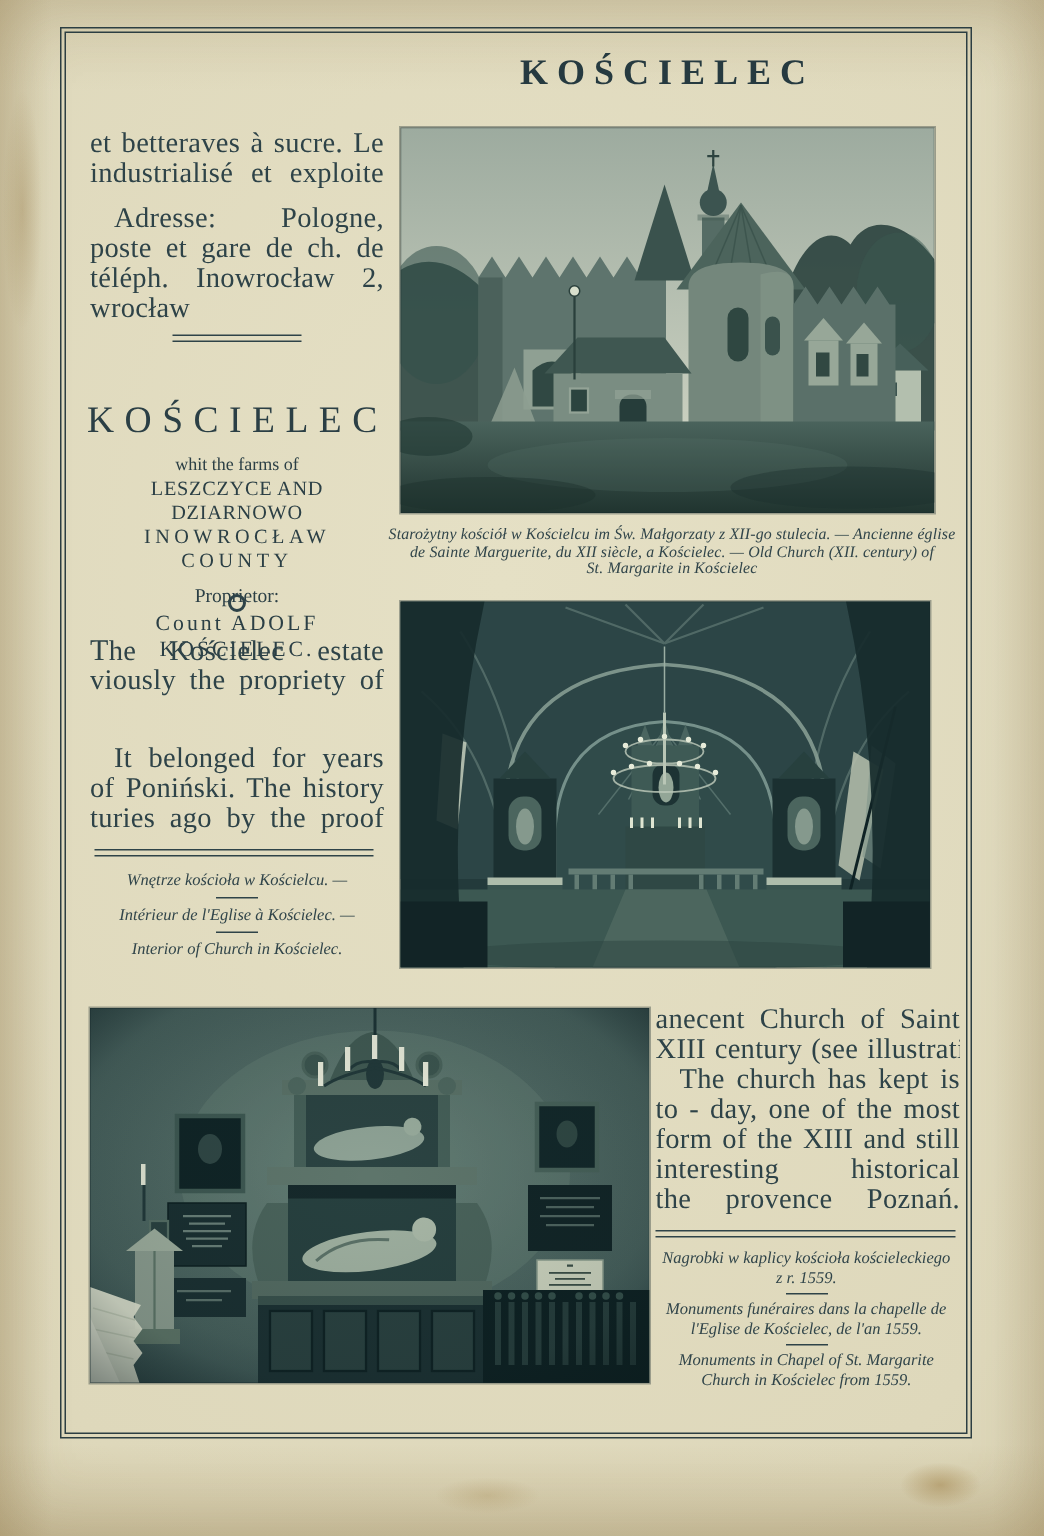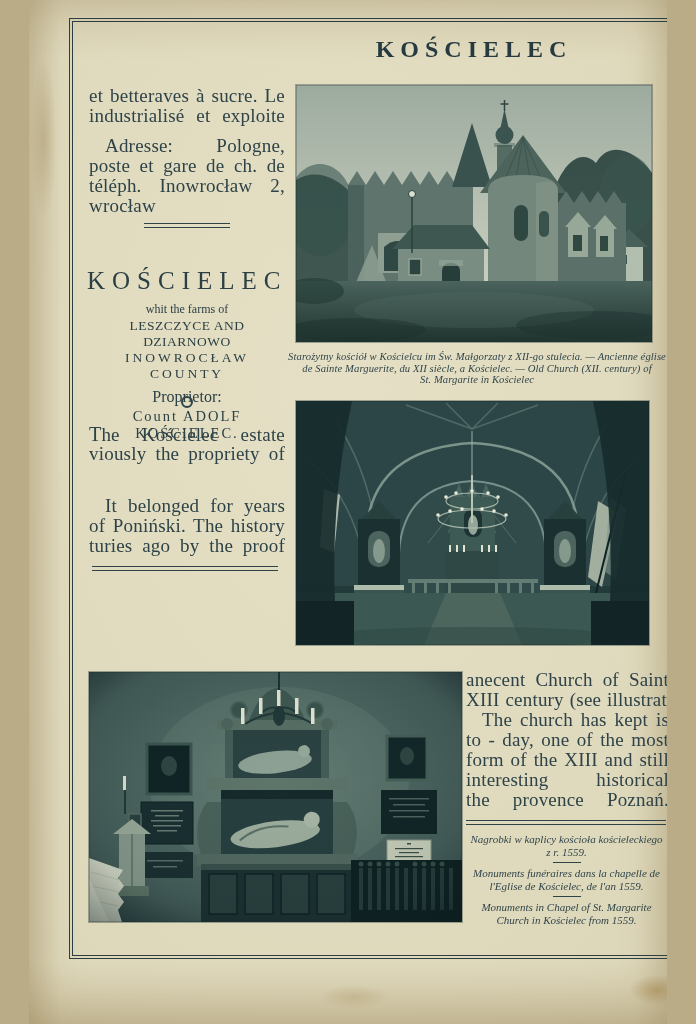--- a/index.html
+++ b/index.html
@@ -1,17 +1,17 @@
 <!DOCTYPE html>
 <html><head>
 <meta charset="utf-8">
 <style>
   html,body{margin:0;padding:0;background:#b9ac87;}
   .paper{
-    position:relative;width:638px;height:1024px;margin:0 auto;overflow:hidden;
+    position:relative;width:696px;height:1024px;margin:0 auto;overflow:hidden;
     background:radial-gradient(130% 120% at 48% 38%, #e5e0c5 0%, #ded8bb 55%, #d2c9a5 100%);
     box-shadow:inset 0 0 46px rgba(120,98,55,.28);
     font-family:"Liberation Serif","DejaVu Serif",serif;color:#2e4348;
   }
   .paper::before{content:"";position:absolute;inset:0;pointer-events:none;
     background:
       linear-gradient(90deg, rgba(140,112,62,.20), rgba(140,112,62,0) 5%, rgba(140,112,62,0) 95%, rgba(140,112,62,.12)),
       linear-gradient(0deg, rgba(140,112,62,.22), rgba(140,112,62,0) 6%, rgba(140,112,62,0) 94%, rgba(140,112,62,.10));}
   .stain{position:absolute;border-radius:50%;pointer-events:none;}
   .stain.s1{left:600px;top:975px;width:54px;height:30px;background:radial-gradient(closest-side,rgba(152,118,56,.45),rgba(152,118,56,0));}
@@ -35,21 +35,21 @@
   .dropcap::first-letter{font-size:20px;}
 
   .dbl{border-top:1px solid #2e4348;border-bottom:1px solid #2e4348;height:3px;position:absolute;}
   .rule{width:28px;height:1px;background:#2e4348;margin:4px auto;}
 
   .estate{position:absolute;left:58px;top:266px;width:200px;text-align:center;color:#2b3f45;}
   .estate .big{font-size:25px;letter-spacing:7px;line-height:30px;}
   .estate .sub1{font-size:12px;line-height:18px;margin-top:4px;}
   .estate .sub2{font-size:13.5px;line-height:16px;letter-spacing:.5px;}
   .estate .sub3{font-size:13.5px;line-height:16px;letter-spacing:3px;}
-  .estate .plabel{font-size:16px;line-height:16px;margin-top:7px;}
+  .estate .plabel{font-size:13px;line-height:16px;margin-top:7px;}
   .estate .pname{font-size:14.5px;line-height:17px;letter-spacing:2px;margin-top:3px;}
 
   .ornament{position:absolute;left:60px;top:396px;width:196px;display:flex;justify-content:center;}
   .ornament i{display:block;width:8px;height:8px;border:2.5px solid #2e4348;border-radius:50%;}
 
   .capblock{position:absolute;text-align:center;font-style:italic;color:#31454a;}
   .capblock .cl{font-size:11px;line-height:14px;}
   .leftcap{left:60px;top:580px;width:196px;}
   .photo-cap{left:256px;top:351px;width:384px;}
   .photo-cap .cl{font-size:10.6px;line-height:11.5px;letter-spacing:.1px;}
@@ -101,20 +101,27 @@
     <div class="ln just dropcap">The Kościelec estate was pre-</div>
     <div class="ln just">viously the propriety of Madame</div>
   </div>
   <div class="col leftcol" style="top:496px;">
     <div class="ln just ind">It belonged for years to the family</div>
     <div class="ln just">of Poniński.  The history of cen-</div>
     <div class="ln just">turies ago by the proof of the very</div>
   </div>
   <div class="dbl" style="left:63px;top:566px;width:186px;"></div>
 
+  <div class="capblock leftcap">
+    <div class="cl">Wnętrze kościoła w Kościelcu. —</div>
+    <div class="rule"></div>
+    <div class="cl">Intérieur de l'Eglise à Kościelec. —</div>
+    <div class="rule"></div>
+    <div class="cl">Interior of Church in Kościelec.</div>
+  </div>
 
   <div class="photo p1">
     <svg width="100%" height="100%" viewBox="0 0 356 257">
       <defs>
         <linearGradient id="sky1" x1="0" y1="0" x2="0" y2="1">
           <stop offset="0" stop-color="#9dab9f"></stop>
             <stop offset="1" stop-color="#c9cfbf"></stop>
         </linearGradient>
         <linearGradient id="gr1" x1="0" y1="0" x2="0" y2="1">
           <stop offset="0" stop-color="#4a635c"></stop>

